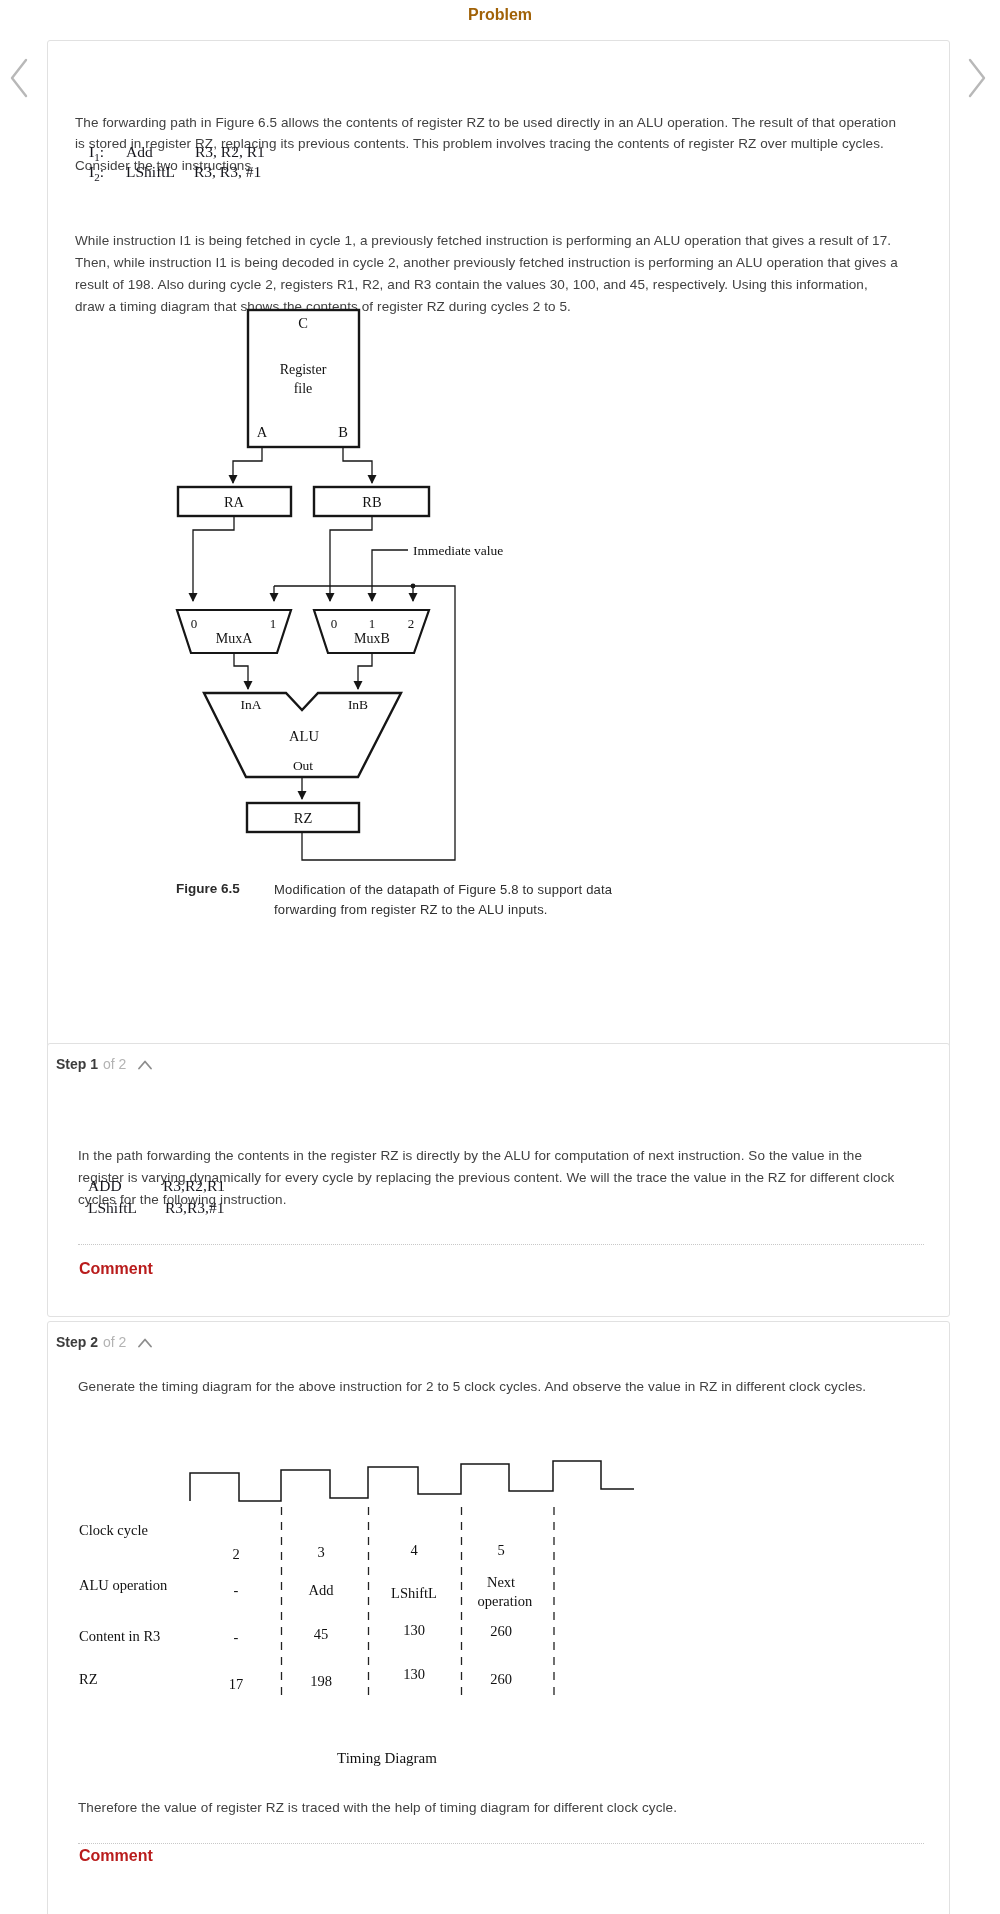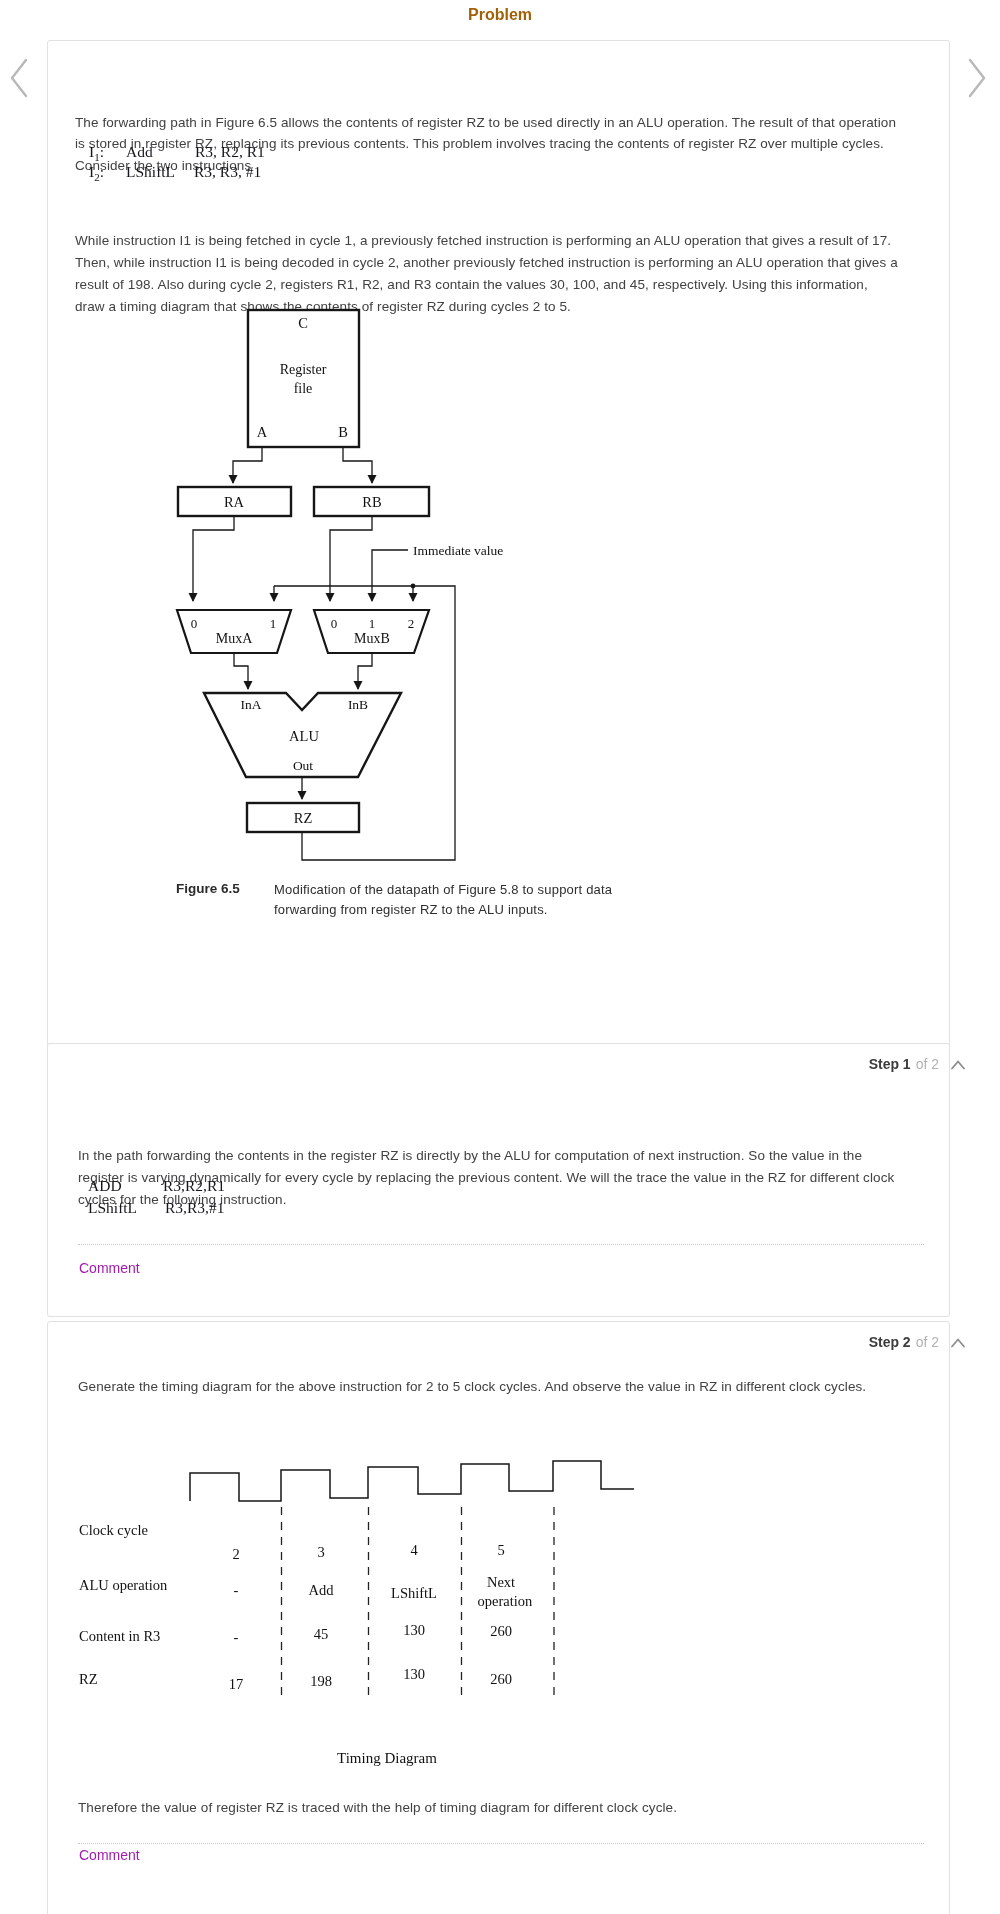--- a/index.html
+++ b/index.html
@@ -17,33 +17,33 @@
   }
   .nav-chev{position:absolute;cursor:pointer;}
   .txt-line{
     position:absolute;left:27px;white-space:nowrap;
     font-size:13.5px;color:#414141;letter-spacing:.1px;
   }
   .serif{font-family:"Liberation Serif",serif;color:#15151c;}
   .ins-row{position:absolute;height:20px;font-size:15.5px;}
   .ins-col{position:absolute;white-space:nowrap;}
   .step-head{
-    position:absolute;left:16px;width:100%;display:flex;
-    justify-content:flex-end;align-items:center;gap:5px;font-size:14px;
+    position:absolute;left:8px;width:100%;display:flex;
+    justify-content:flex-start;align-items:center;gap:5px;font-size:14px;
   }
   .step-head .t{font-weight:bold;color:#3c3c3c;}
   .step-head .o{color:#b3b3b3;}
   .step-head .chev{margin-left:7px;margin-top:2px;cursor:pointer;}
   .dotted{
     position:absolute;left:30px;width:846px;height:0;
     border-top:1px dotted #c8c8c8;
   }
   .comment{
-    position:absolute;left:31px;font-size:14px;color:#a21caf;
-    text-decoration:none;cursor:pointer;white-space:nowrap;
+    position:absolute;left:31px;font-size:16px;color:#b91c1c;
+    text-decoration:none;cursor:pointer;white-space:nowrap;font-weight:bold;
   }
   .figure-svg text,.timing-svg text{font-family:"Liberation Serif",serif;fill:#111;}
   .cap-label{position:absolute;font-size:13.5px;font-weight:bold;color:#2b2b2b;white-space:nowrap;}
   .cap-line{position:absolute;font-size:13px;color:#2e2e2e;white-space:nowrap;letter-spacing:.2px;}
   .timing-caption{position:absolute;left:194px;width:290px;text-align:center;
     font-family:"Liberation Serif",serif;font-size:15px;color:#111;}
 </style>
 </head>
 <body>
 

